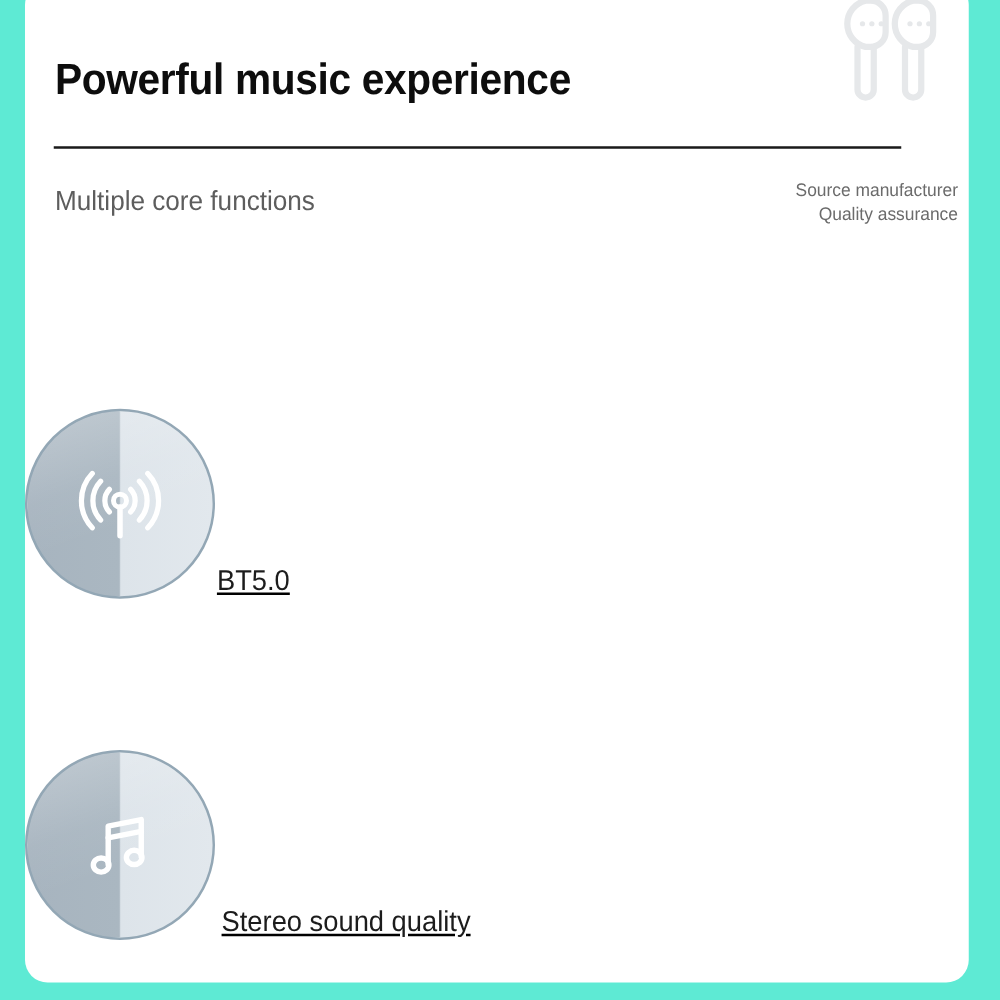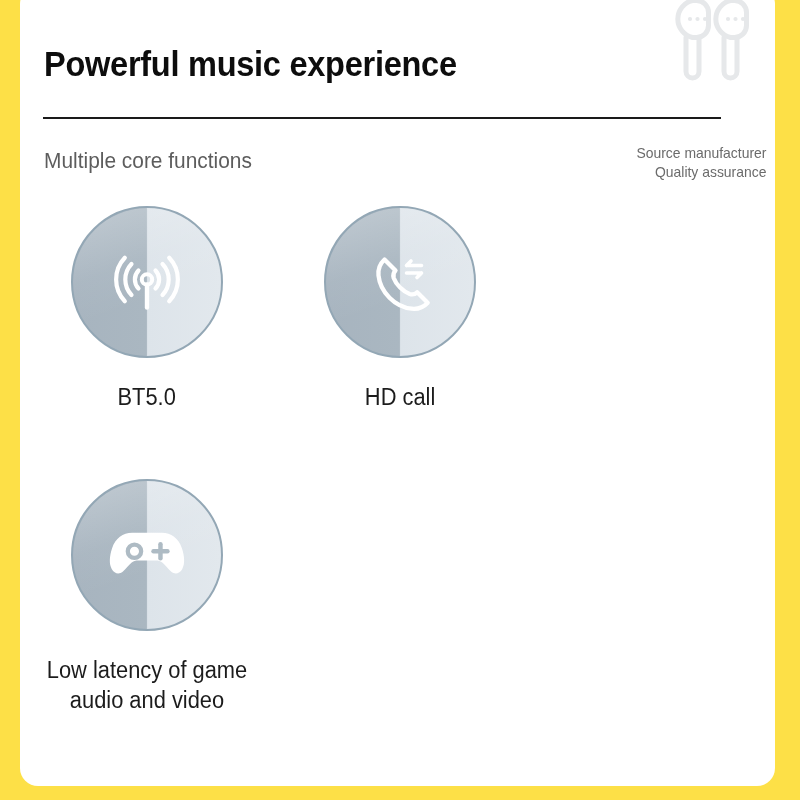--- a/index.html
+++ b/index.html
@@ -13,21 +13,21 @@
     overflow: hidden;
     background: #e9f0f4;
     font-family: "Liberation Sans", sans-serif;
     -webkit-font-smoothing: antialiased;
   }
 
   #page {
     position: relative;
     width: 800px;
     height: 800px;
-    background: #fde047;
+    background: #5eead4;
   }
 
   
   .card {
     position: absolute;
     left: 20px;
     top: -14px;
     width: 755px;
     height: 800px;
     background: #ffffff;
@@ -100,22 +100,22 @@
     width: 760px;
   }
   .grid-row {
     display: flex;
     width: 760px;
     height: 273px;
   }
   .cell {
     width: 253.3px;
     display: flex;
-    flex-direction: column;
-    align-items: center;
+    align-items: flex-end;
+    text-decoration: underline;
   }
 
   .disc-wrap {
     position: relative;
     width: 152px;
     height: 152px;
   }
   
   .disc-wrap::after {
     content: "";
@@ -227,54 +227,40 @@
               </g>
               <circle cx="36" cy="33.5" r="5.2" fill="none" stroke="#ffffff" stroke-width="4"></circle>
               <path d="M36 38.5 L36 61.5" fill="none" stroke="#ffffff" stroke-width="4.4" stroke-linecap="round"></path>
             </svg>
           </div>
         </div>
         <div class="feature-label">BT5.0</div>
       </div>
 
 
+
+    </div>
+
+    <div class="grid-row">
+
+
       <div class="cell">
         <div class="disc-wrap">
           <div class="disc">
-            <svg viewBox="0 0 72 72" width="72" height="72">
-              <path d="M20.5 13.5 q-7 6.5 -6 16 q1.3 12.5 11 22.2 q9.7 9.7 22.2 11 q9.5 1 16 -6 l-10.5 -10.5 q-3.2 3.2 -7.5 1.8 q-5 -1.8 -9.6 -6.4 q-4.6 -4.6 -6.4 -9.6 q-1.4 -4.3 1.8 -7.5 z" fill="none" stroke="#ffffff" stroke-width="4.3" stroke-linejoin="round"></path>
-              <g fill="none" stroke="#ffffff" stroke-width="3.6" stroke-linecap="round" stroke-linejoin="round">
-                <path d="M57.5 19.5 L42.5 19.5 M47 15 L42.5 19.5"></path>
-                <path d="M42.5 27 L57.5 27 M53 31.5 L57.5 27"></path>
+            <svg viewBox="0 0 72 72" width="68" height="68">
+              <g fill="none" stroke="#ffffff" stroke-width="4.6" stroke-linejoin="round" stroke-linecap="round">
+                <path d="M26 52.5 L26 20 L54 14.5 L54 46"></path>
+                <path d="M26 30 L54 24.5"></path>
+                <ellipse cx="20" cy="53" rx="6.6" ry="6"></ellipse>
+                <ellipse cx="48" cy="46.5" rx="6.6" ry="6"></ellipse>
               </g>
             </svg>
           </div>
         </div>
-        <div class="feature-label">HD call</div>
+        <div class="feature-label">Stereo sound quality</div>
       </div>
 
+
     </div>
 
-    <div class="grid-row">
-
-
-
-      <div class="cell">
-        <div class="disc-wrap">
-          <div class="disc">
-            <svg viewBox="0 0 84 64" width="78" height="60">
-              <path d="M26 8 h32 c10 0 18 6 21.5 16.5 c3 9 3.5 17 0.5 22.5 c-2.8 5.2 -8 6.2 -11.8 3 c-3.4 -2.9 -6.6 -7.3 -9.4 -9.6 c-2.2 -1.8 -4.2 -2.4 -7.8 -2.4 h-18 c-3.6 0 -5.6 0.6 -7.8 2.4 c-2.8 2.3 -6 6.7 -9.4 9.6 c-3.8 3.2 -9 2.2 -11.8 -3 c-3 -5.5 -2.5 -13.5 0.5 -22.5 C8 14 16 8 26 8 z" fill="#ffffff"></path>
-              <circle cx="28.5" cy="28" r="7.2" fill="none" stroke="#aebbc4" stroke-width="4.6"></circle>
-              <g stroke="#aebbc4" stroke-width="4.8" stroke-linecap="round">
-                <path d="M56.5 20.5 L56.5 35.5"></path>
-                <path d="M49 28 L64 28"></path>
-              </g>
-            </svg>
-          </div>
-        </div>
-        <div class="feature-label two-line">Low latency of game audio and video</div>
-      </div>
-
-    </div>
-
   </div>
 
 </div>
 
 </body></html>

